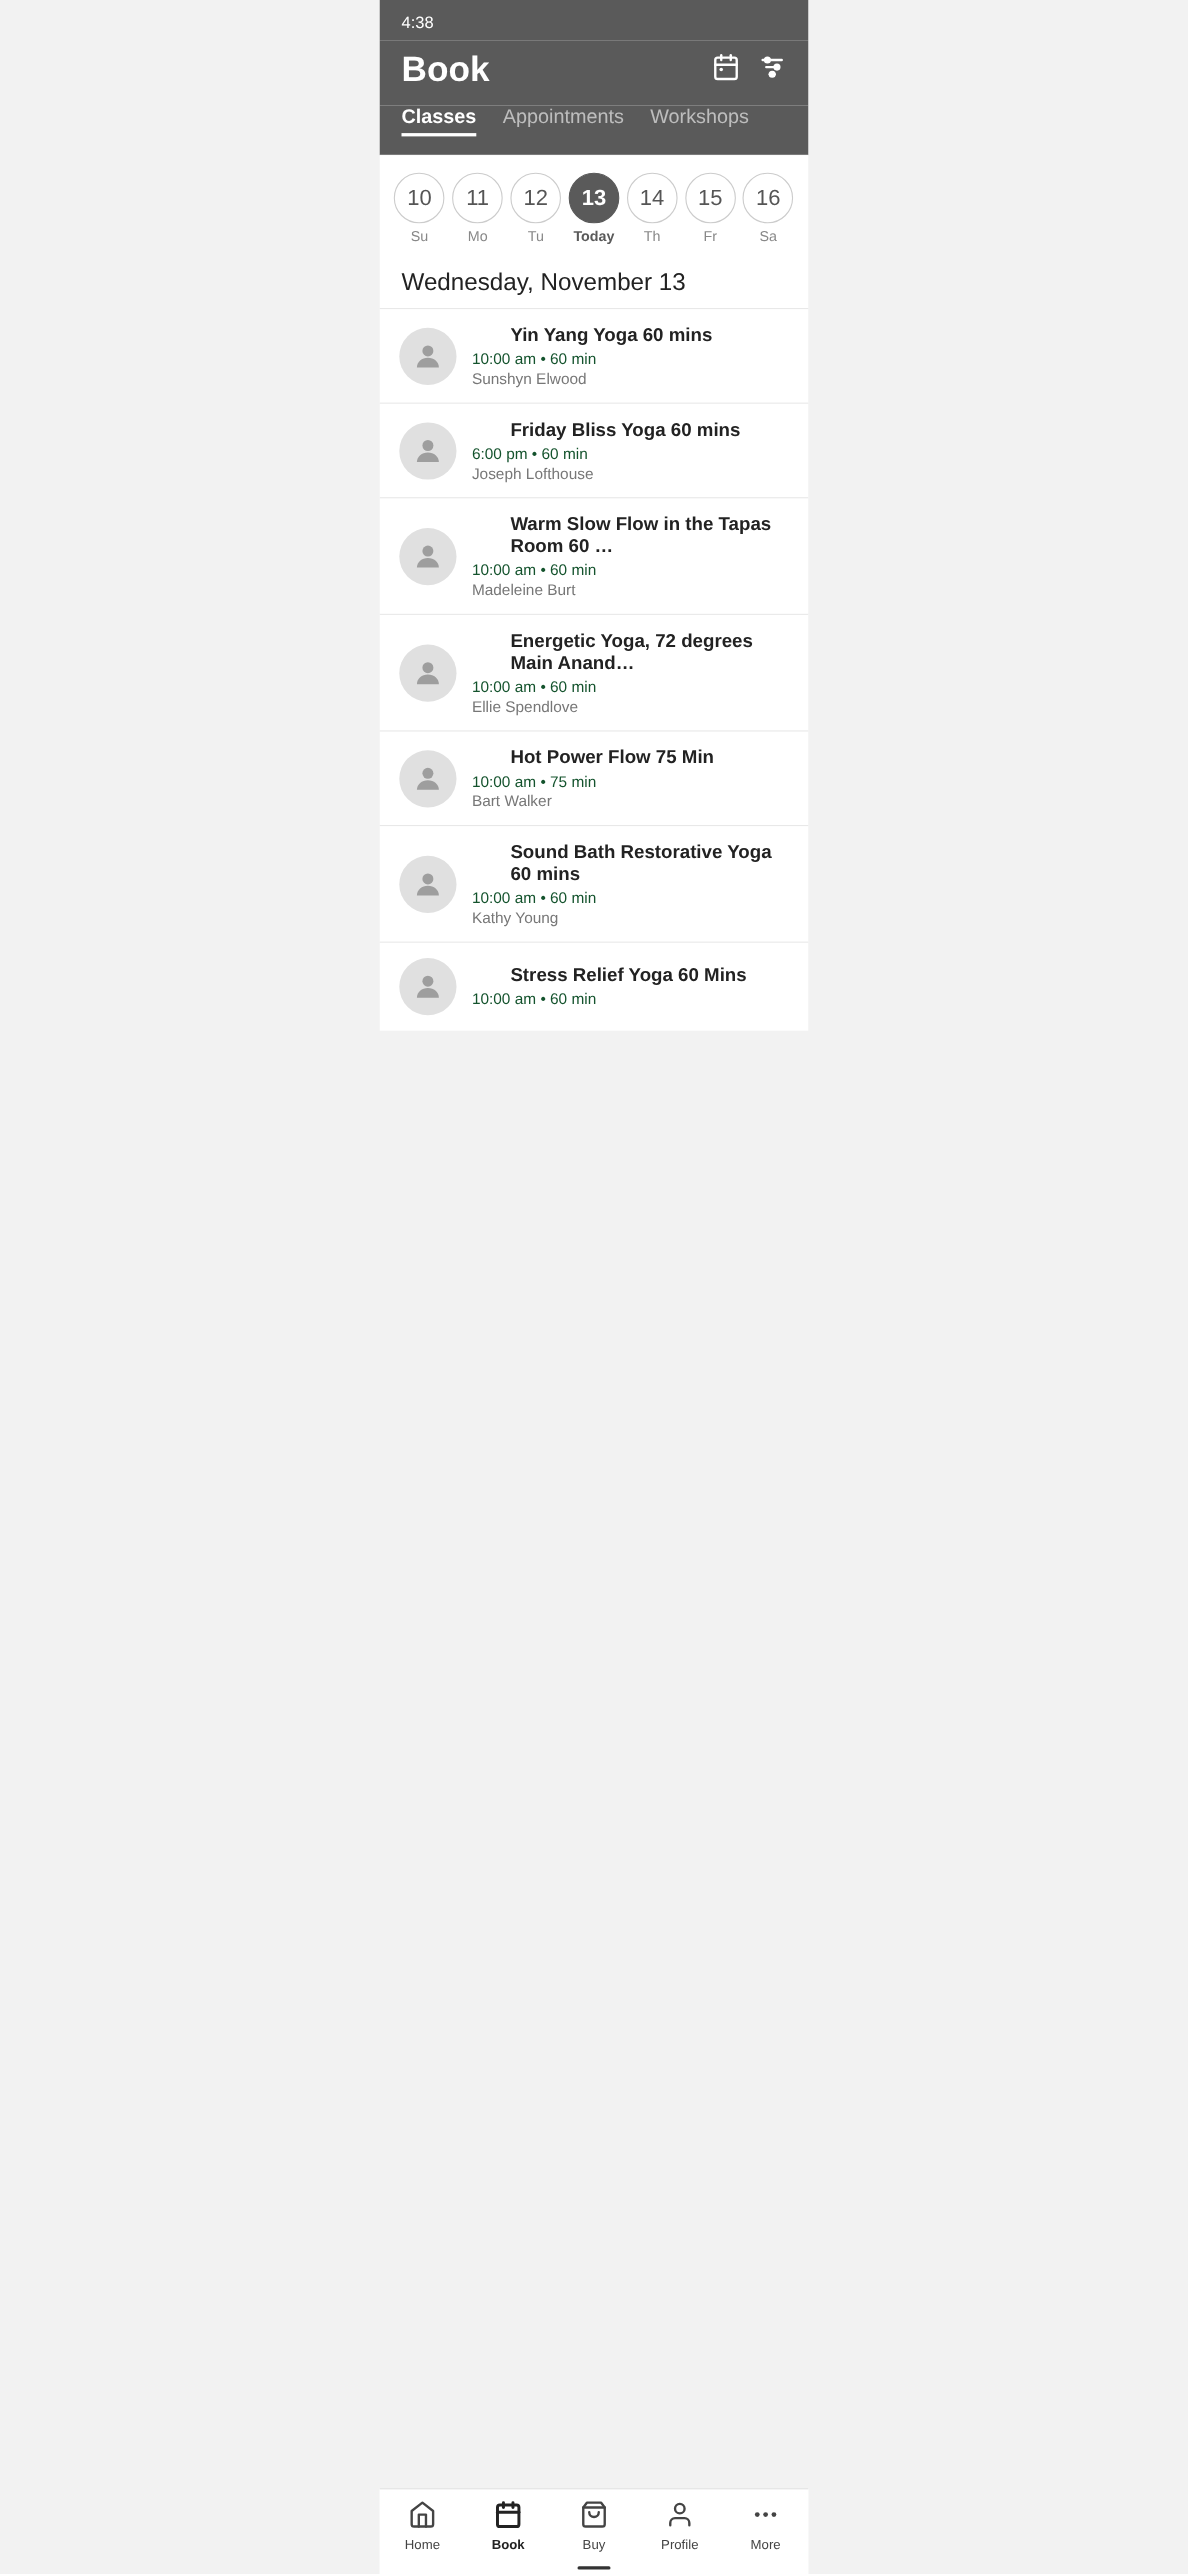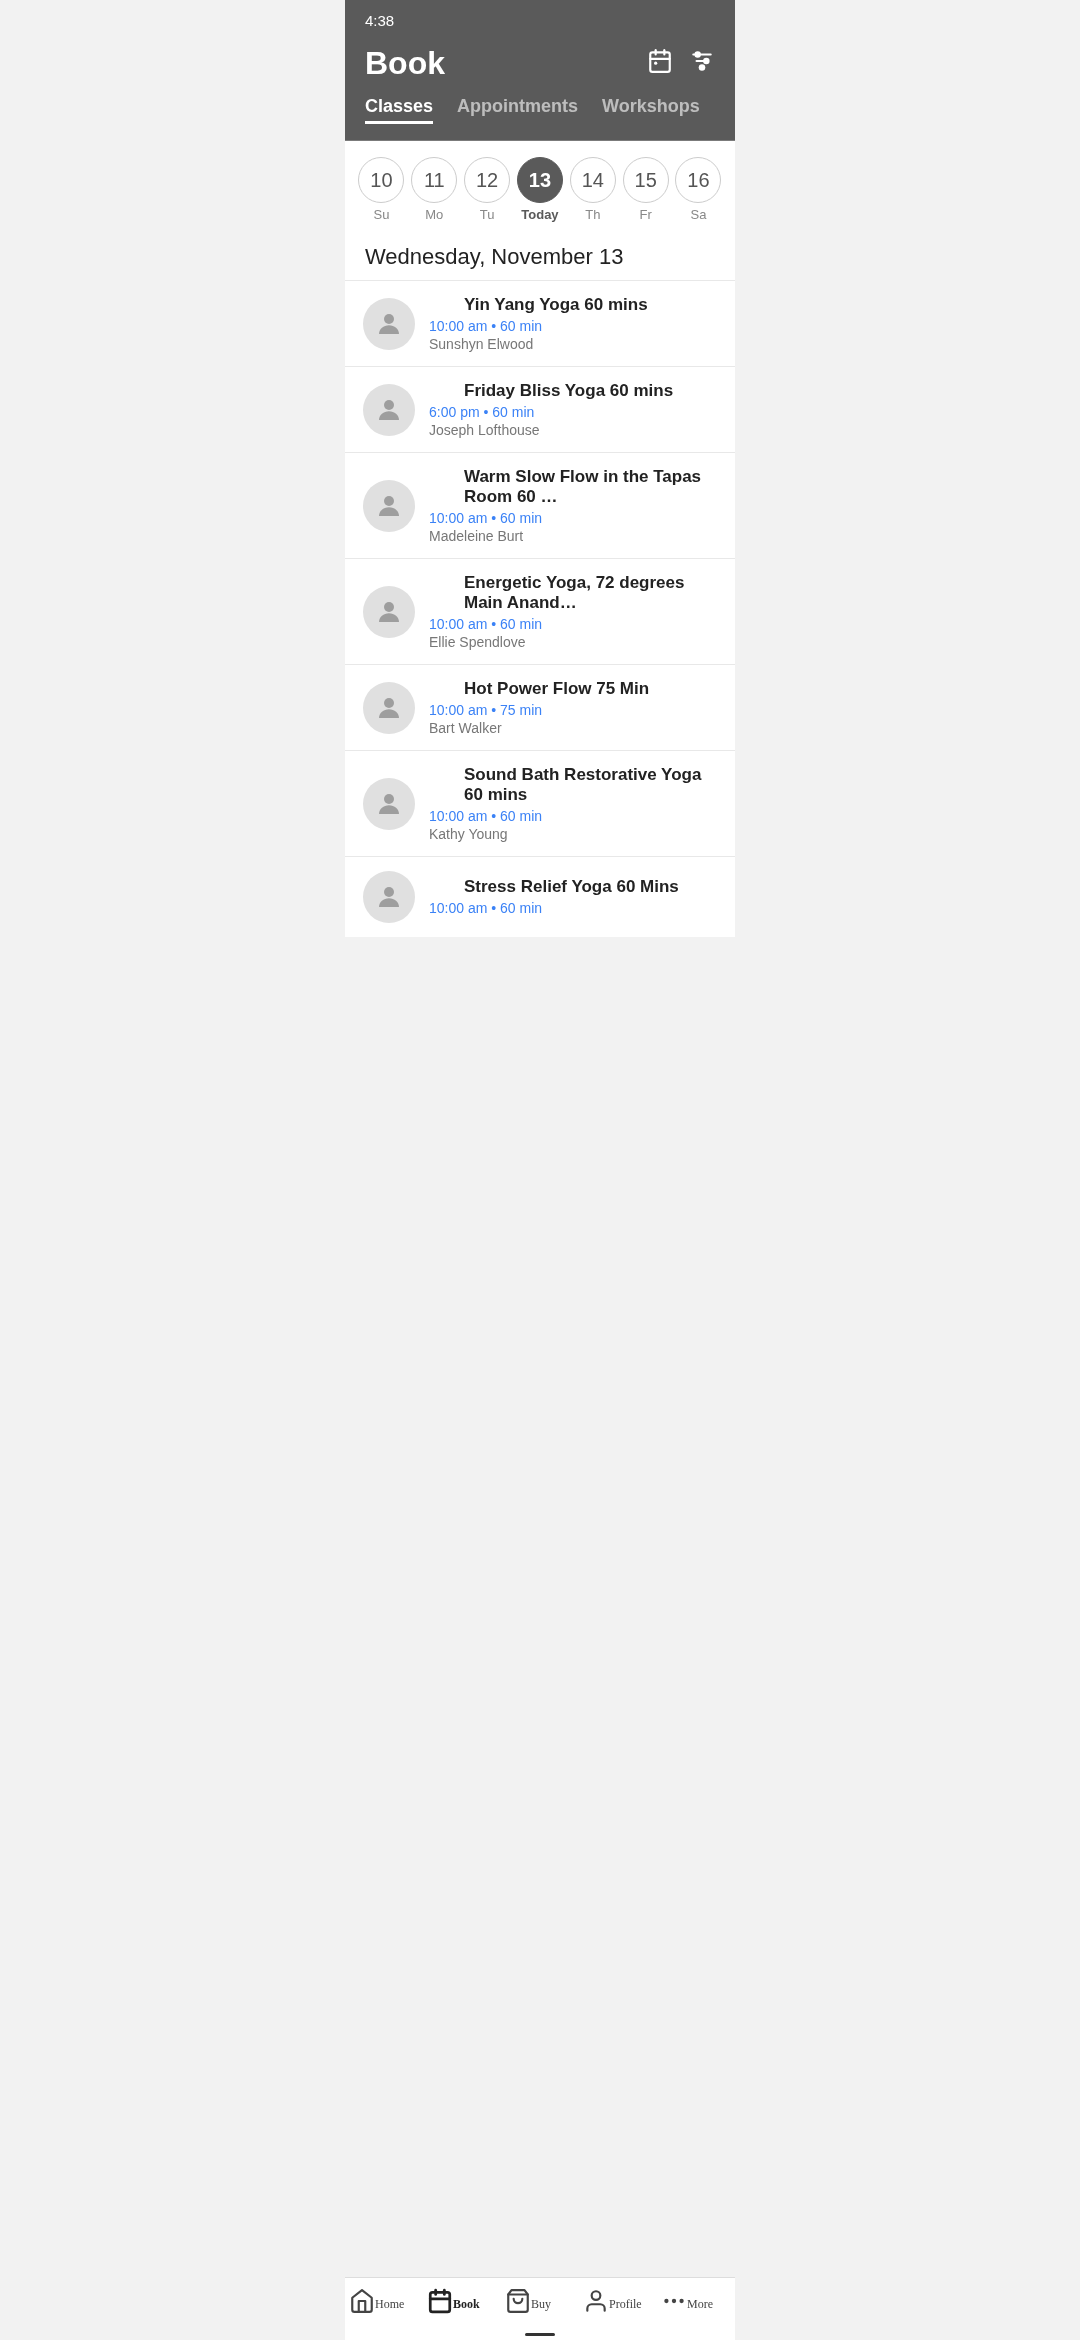--- a/index.html
+++ b/index.html
@@ -58,21 +58,21 @@
       background: #5a5a5a;
       display: flex;
       padding: 0 20px 16px;
       gap: 24px;
       border-bottom: 1px solid rgba(255,255,255,0.2);
     }
 
     .tab-item {
       color: rgba(255,255,255,0.6);
       font-size: 18px;
-      font-weight: 700;
+      font-weight: 400;
       padding-bottom: 4px;
       cursor: pointer;
       white-space: nowrap;
     }
 
     .tab-item.active {
       color: white;
       font-weight: 700;
       border-bottom: 3px solid white;
     }
@@ -172,21 +172,21 @@
     .class-name {
       font-size: 17px;
       font-weight: 600;
       color: #222;
       margin-bottom: 3px;
       margin-left: 35px;
     }
 
     .class-time {
       font-size: 14px;
-      color: #3b82f6;
+      color: #14532d;
       margin-bottom: 2px;
     }
 
     .class-instructor {
       font-size: 14px;
       color: #777;
     }
 
     
     .bottom-nav {
@@ -197,26 +197,25 @@
       width: 390px;
       background: white;
       border-top: 1px solid #ddd;
       display: flex;
       justify-content: space-around;
       padding: 10px 0 20px;
     }
 
     .nav-item {
       display: flex;
-      flex-direction: row;
+      flex-direction: column;
       align-items: center;
       cursor: pointer;
       min-width: 70px;
       gap: 0;
-      font-family: Liberation Serif, serif;
     }
 
     .nav-icon {
       font-size: 24px;
       color: #444;
     }
 
     .nav-label {
       font-size: 12px;
       color: #444;

